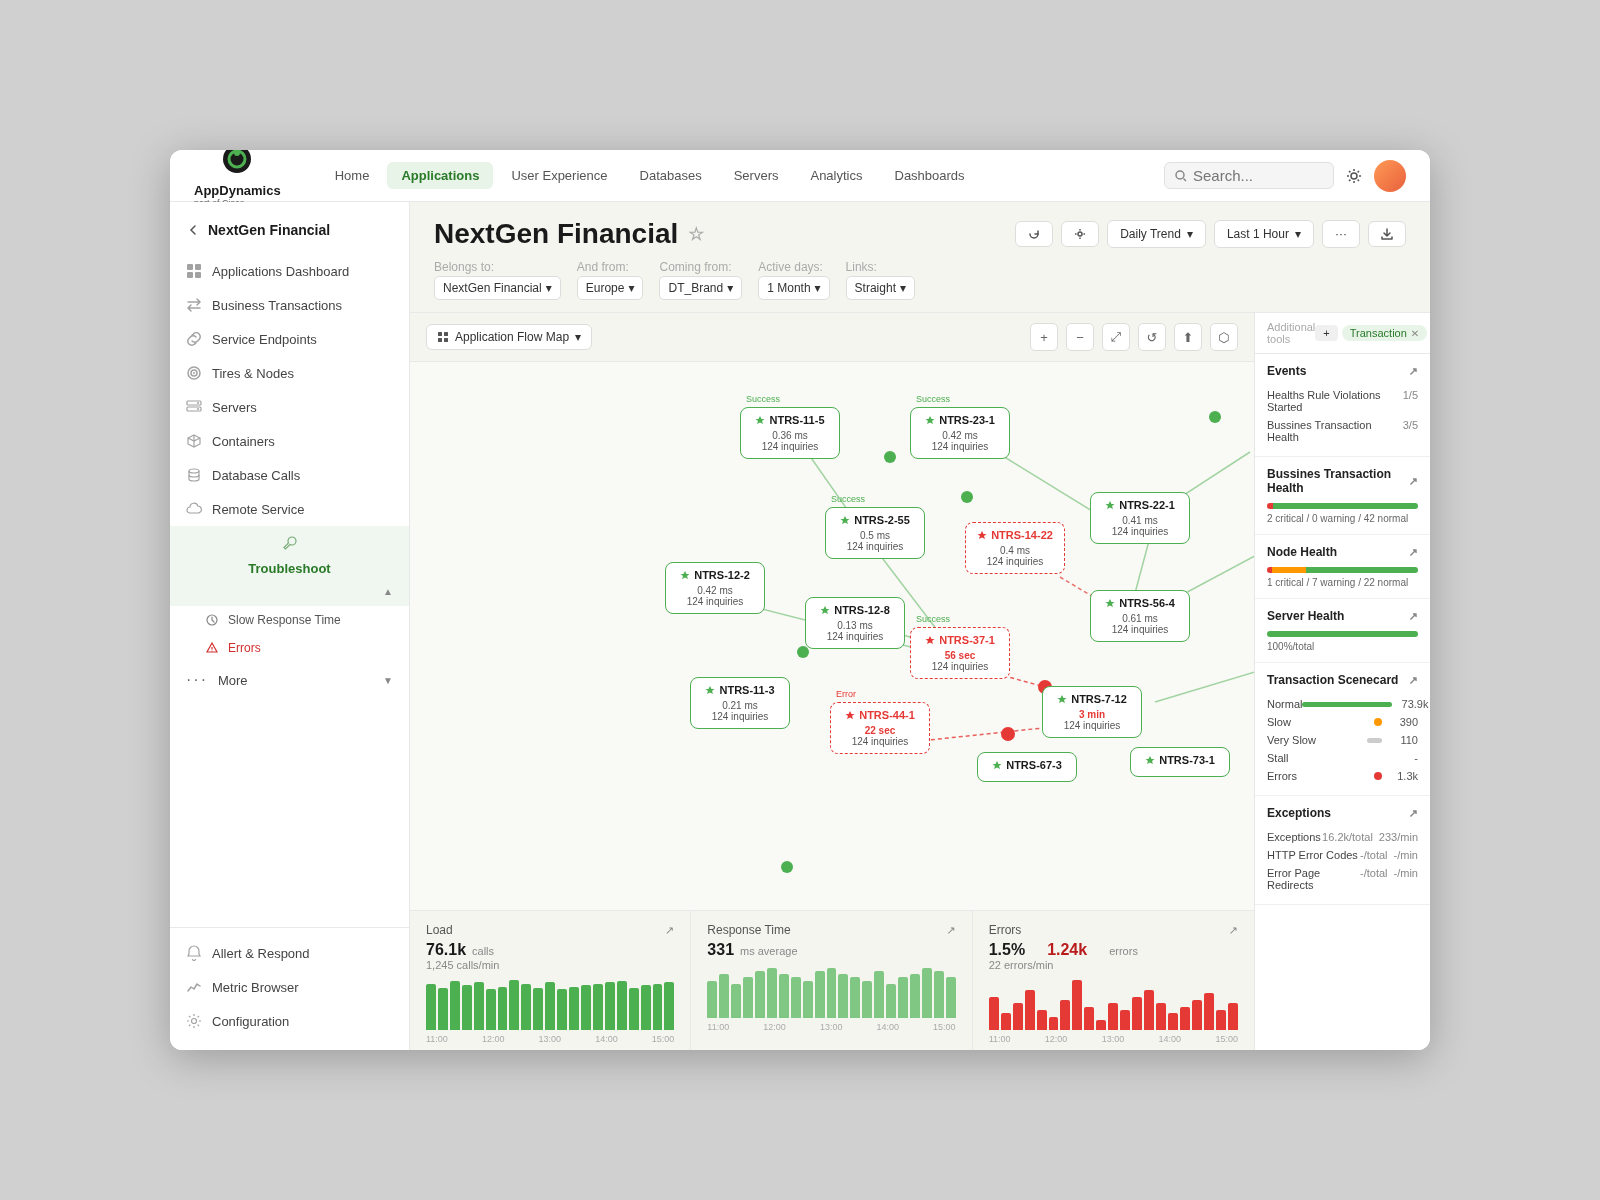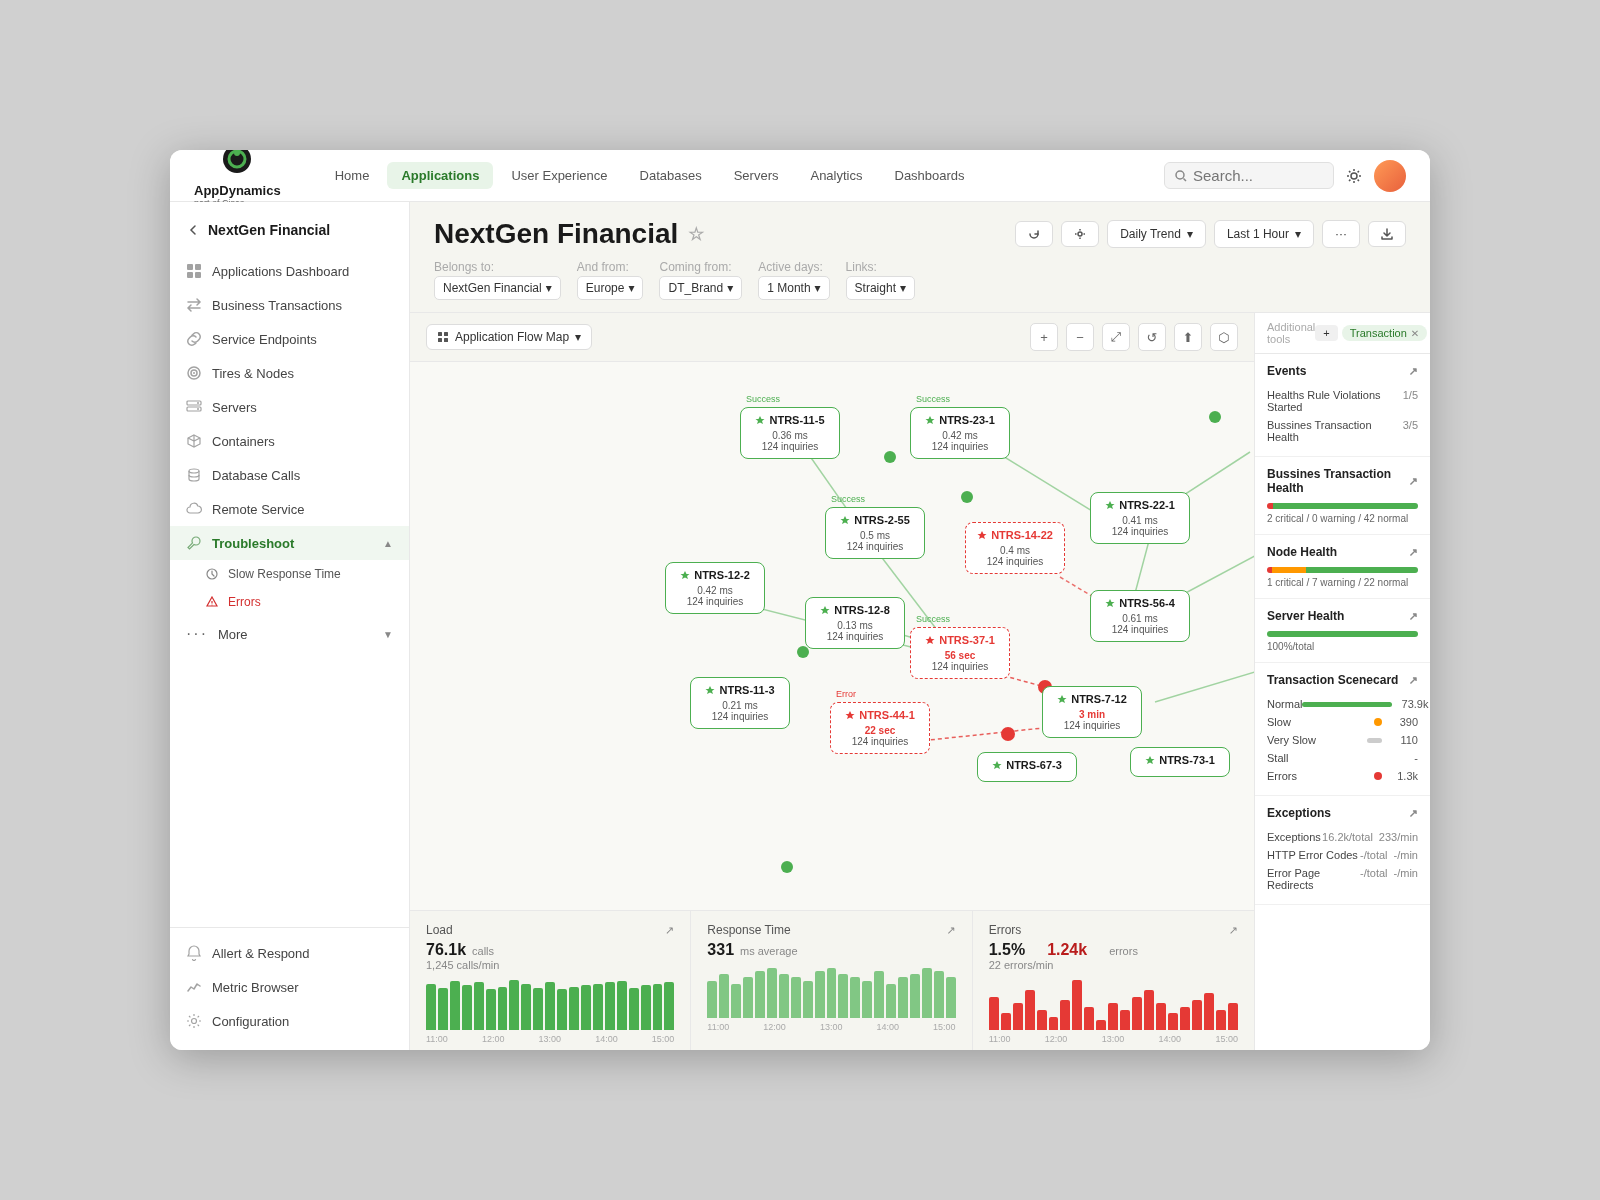--- a/index.html
+++ b/index.html
@@ -595,21 +595,21 @@
         </svg>
         <span>Database Calls</span>
       </div>
       <div class="sidebar-item">
         <svg class="sidebar-icon" viewBox="0 0 16 16">
           <path d="M12 12H4a3 3 0 010-6 4 4 0 017.8-1A3 3 0 0112 12z" fill="none" stroke="#666" stroke-width="1.2"></path>
         </svg>
         <span>Remote Service</span>
       </div>
 
-      <div class="sidebar-item active" style="font-weight:600; color:#2a7a2a;">
+      <div class="sidebar-item active" style="font-weight:600; color:#2a7a2a;flex-direction:column;">
         <svg class="sidebar-icon" viewBox="0 0 16 16">
           <path d="M10 2a4 4 0 00-4 4c0 .7.2 1.4.5 2L2 12.5 3.5 14 8 9.5c.6.3 1.3.5 2 .5a4 4 0 000-8z" fill="none" stroke="#2a7a2a" stroke-width="1.2"></path>
         </svg>
         <span>Troubleshoot</span>
         <span class="sidebar-expand">▲</span>
       </div>
       <div class="sidebar-sub">
         <svg width="12" height="12" viewBox="0 0 12 12">
           <circle cx="6" cy="6" r="5" fill="none" stroke="#888" stroke-width="1.2"></circle>
           <path d="M6 3v3l2 2" stroke="#888" stroke-width="1.2" fill="none" stroke-linecap="round"></path>

